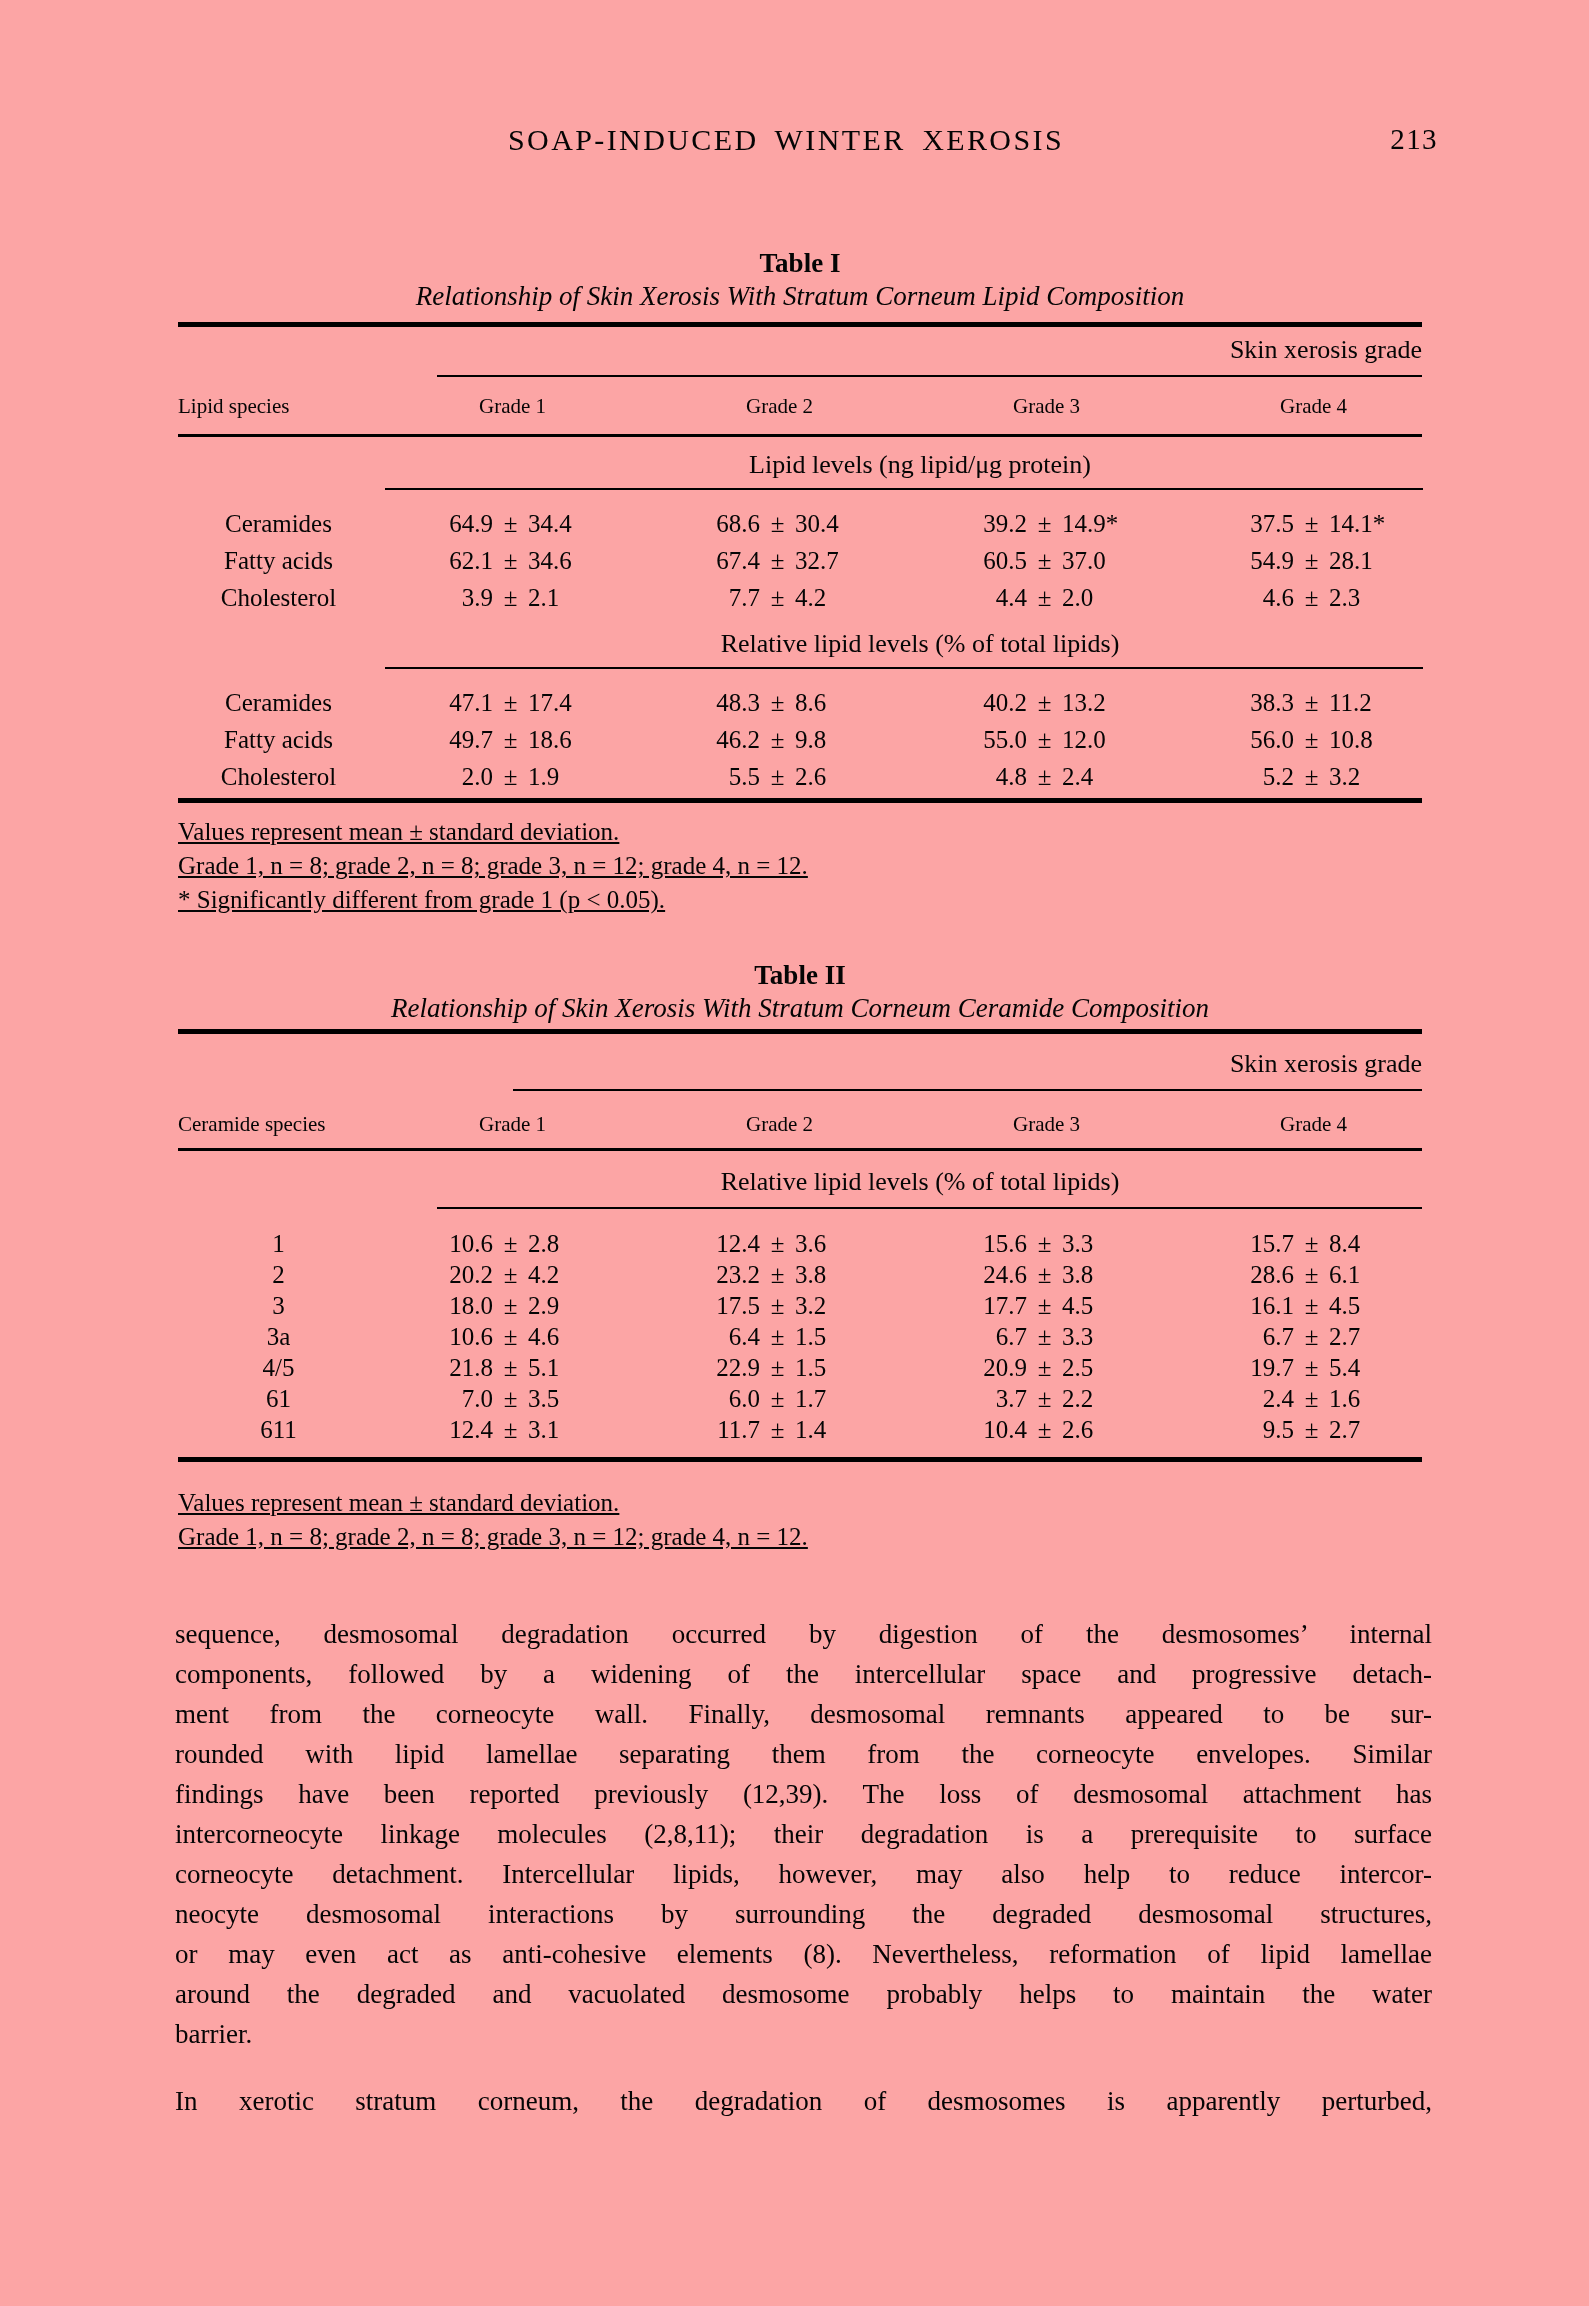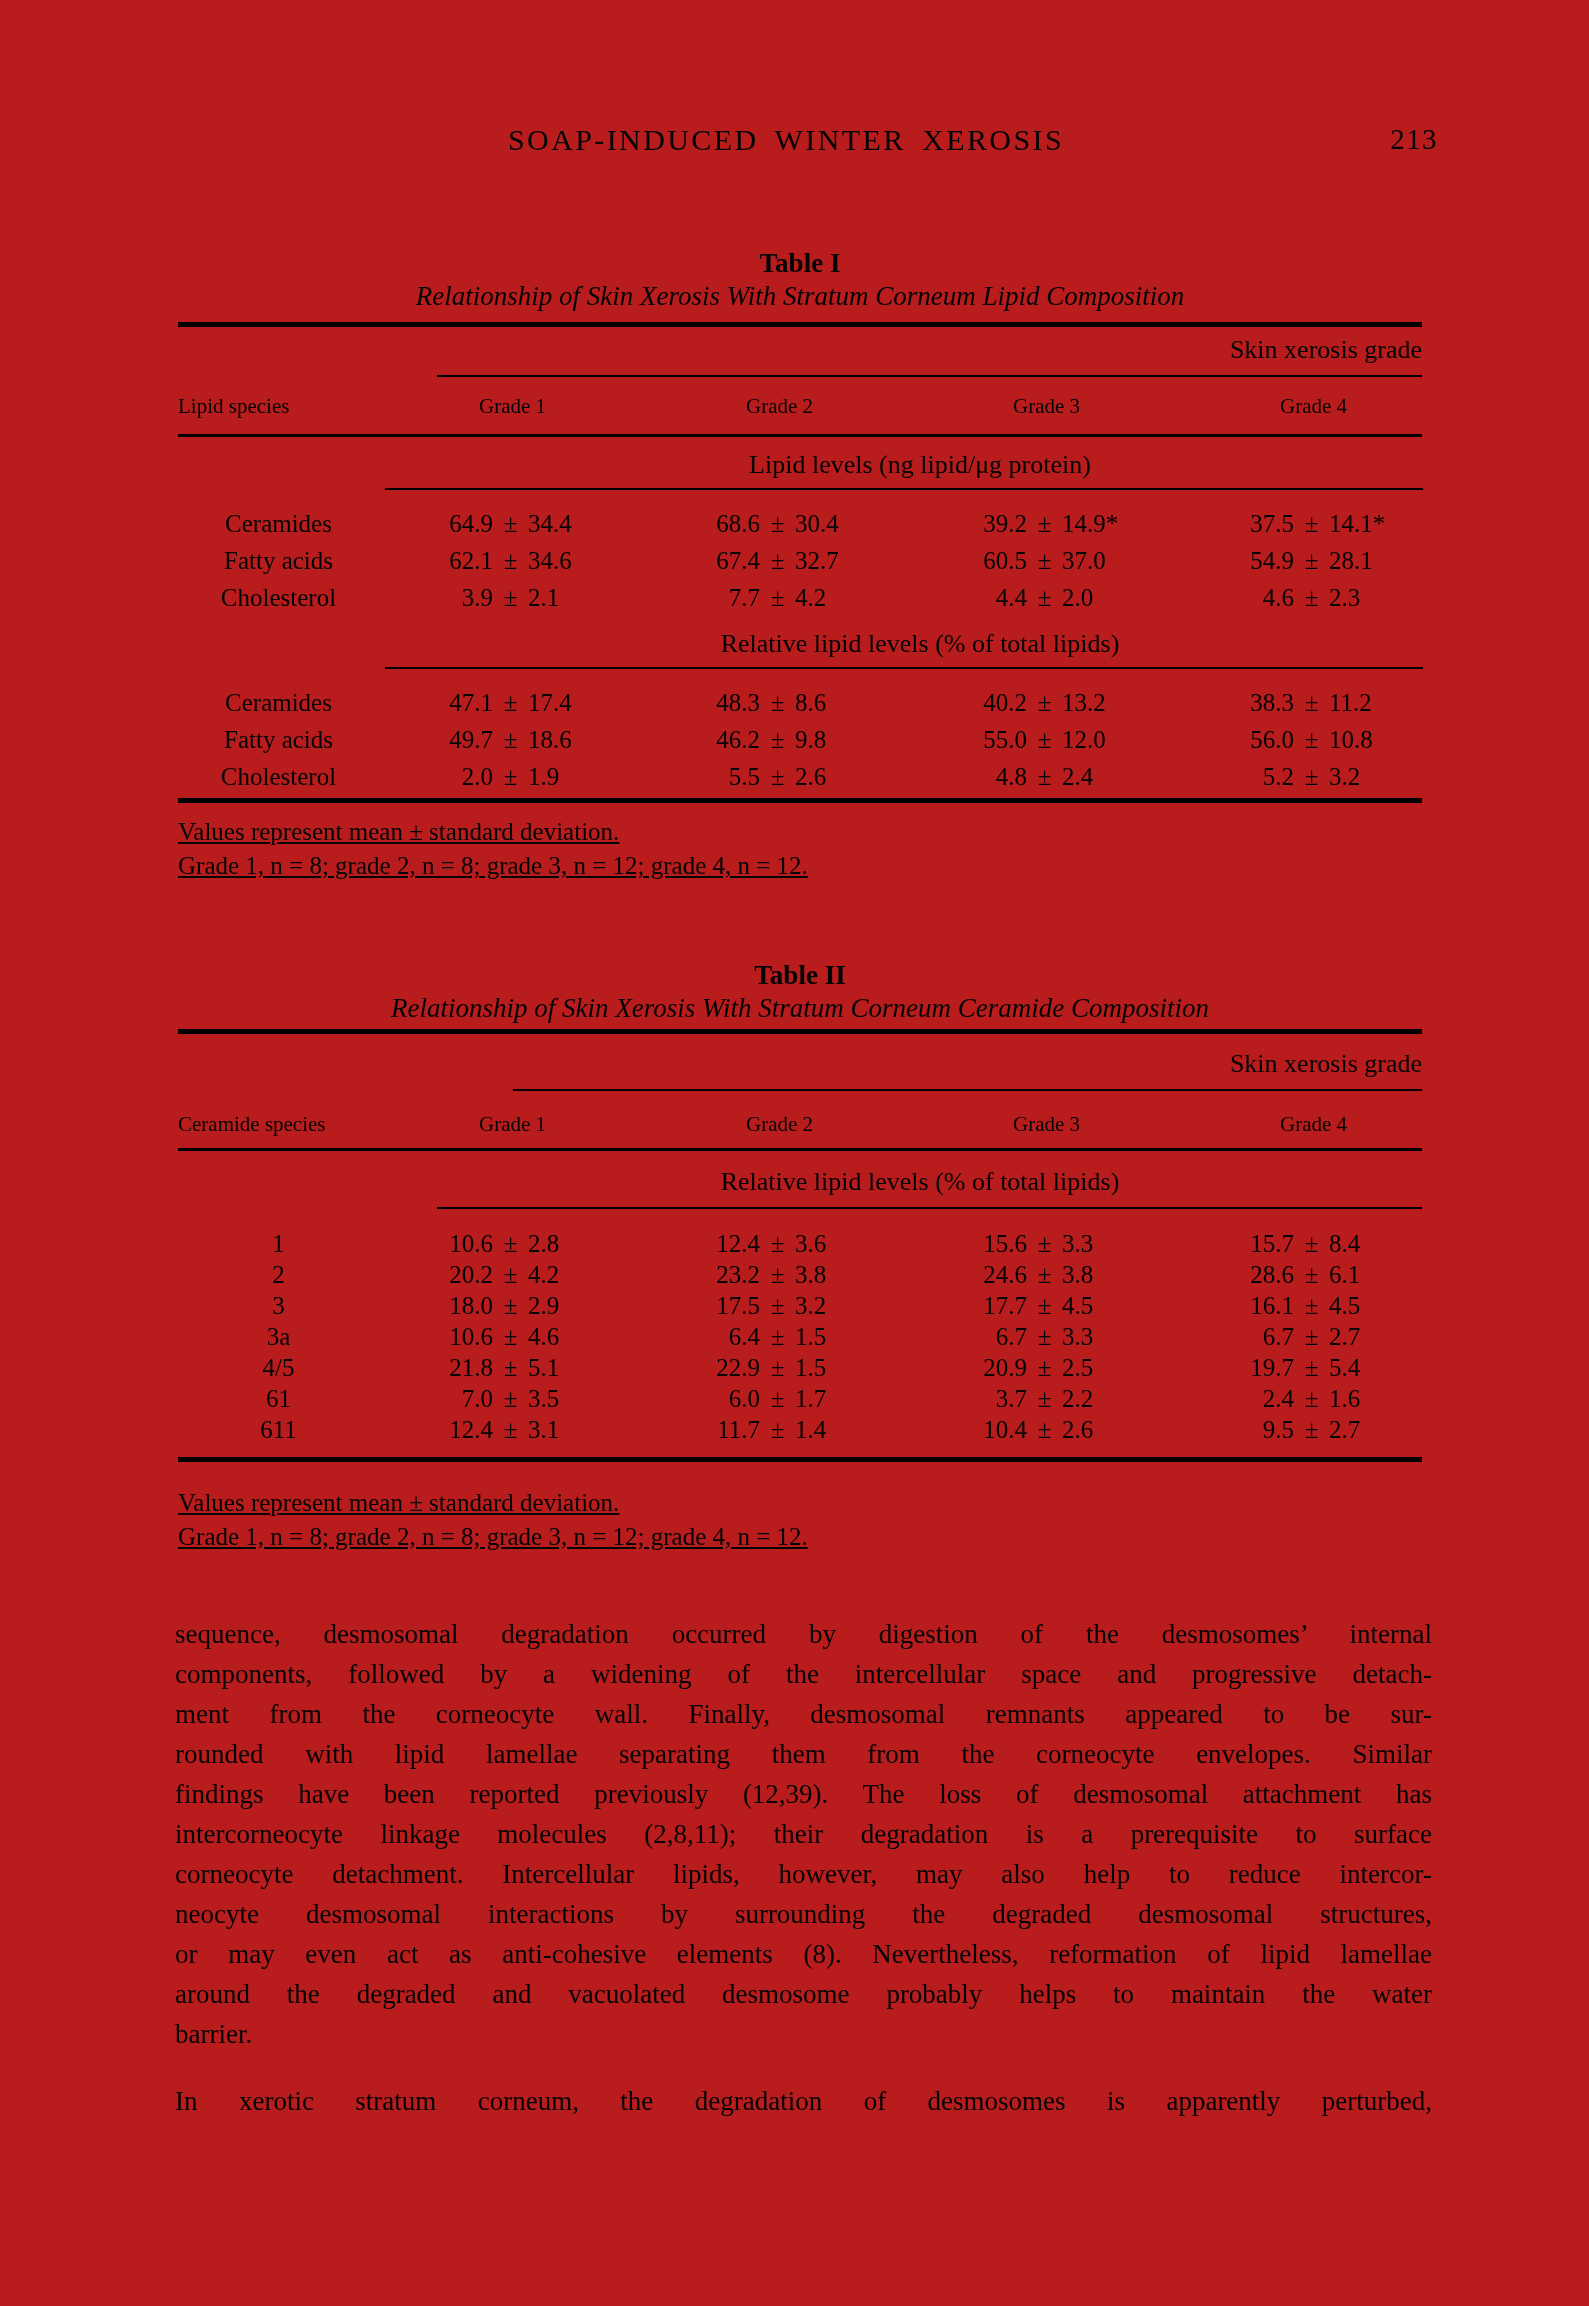--- a/index.html
+++ b/index.html
@@ -1,16 +1,16 @@
 <!DOCTYPE html>
 <html><head>
 <meta charset="utf-8">
 <style>
   html,body{margin:0;padding:0;background:#ffffff;}
-  .page{position:relative;width:1590px;height:2307px;background:#b91c1c;
+  .page{position:relative;width:1590px;height:2307px;background:#fca5a5;
         font-family:"Liberation Serif",serif;color:#050505;overflow:hidden;}
 
   
   .running-head{position:absolute;top:123px;left:508px;font-size:30px;
                 letter-spacing:2.4px;word-spacing:6.7px;white-space:nowrap;}
   .page-number{position:absolute;top:123px;right:152px;font-size:29px;letter-spacing:1.4px;}
 
   
   .tblock{position:absolute;left:178px;width:1269px;}
   #t1{top:235px;padding-top:11.5px;}
@@ -144,20 +144,21 @@
               <div class="vcell"><span class="m">4.8</span><span class="pm">±</span><span class="s">2.4</span></div>
               <div class="vcell"><span class="m">5.2</span><span class="pm">±</span><span class="s">3.2</span></div>
             </div>
           </div>
         </div>
       </div>
     <div class="rule thick full r-bottom"></div>
     <div class="fnotes">
       <div class="fnote">Values represent mean ± standard deviation.</div>
       <div class="fnote">Grade 1, n = 8; grade 2, n = 8; grade 3, n = 12; grade 4, n = 12.</div>
+      <div class="fnote">* Significantly different from grade 1 (p &lt; 0.05).</div>
     </div>
   </section>
 
   <section class="tblock" id="t2">
     <div class="tlabel">Table II</div>
     <div class="ttitle">Relationship of Skin Xerosis With Stratum Corneum Ceramide Composition</div>
     <div class="rule thick full r-top"></div>
     <div class="spanhead">Skin xerosis grade</div>
     <div class="rule r-span"></div>
     <div class="headrow">

